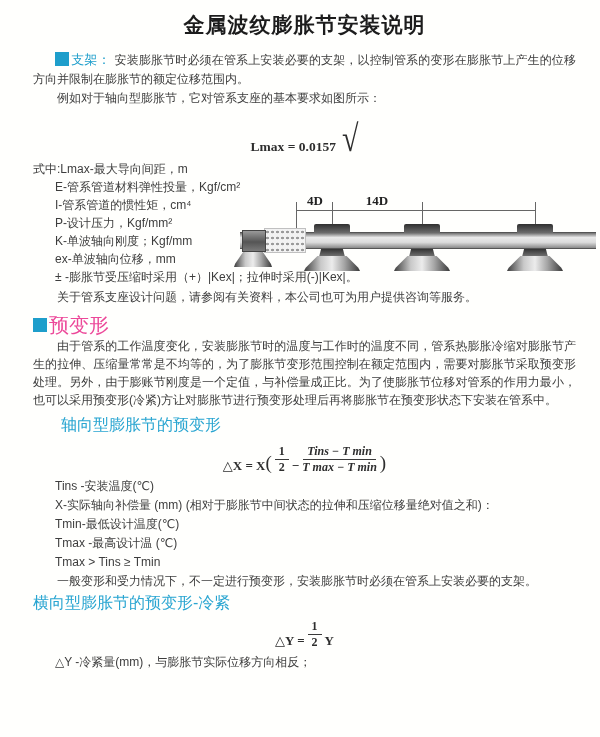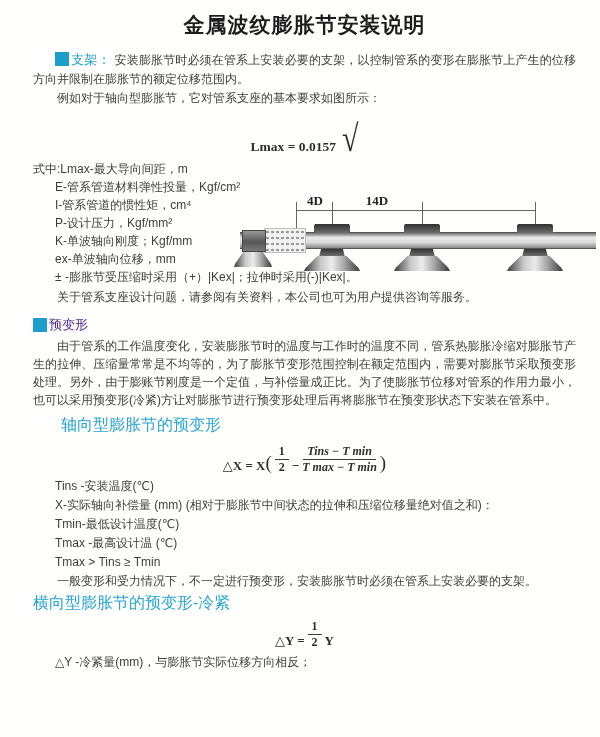--- a/index.html
+++ b/index.html
@@ -10,21 +10,21 @@
   }
   .page{position:relative;width:600px;height:737px;padding:12px 24px 0 33px;box-sizing:border-box;}
   h1.title{
     margin:0 0 12px 0;text-align:center;font-size:21px;letter-spacing:1px;
     color:#1c1c1c;font-weight:bold;line-height:26px;
   }
   p{margin:0;font-size:12px;line-height:19px;text-align:justify;}
   .indent{text-indent:2em;}
   .sec-header{display:flex;align-items:center;margin:8px 0 2px 0;}
   .marker{display:inline-block;width:14px;height:14px;background:#1e9ecb;margin-right:2px;flex:0 0 auto;}
-  .sec-title{color:#4c1d95;font-size:13px;line-height:20px;font-weight:normal;}
+  .sec-title{color:#ec4899;font-size:20px;line-height:20px;font-weight:normal;}
   .support-par{margin-top:8px;}
   .support-par .marker{display:inline-block;vertical-align:-2px;margin-left:22px;}
   .support-par .blue-label{color:#1e9ecb;font-size:13px;font-weight:normal;margin-right:4px;}
 
   
   .formula{display:flex;justify-content:center;align-items:flex-end;
     font-family:"Liberation Serif","DejaVu Serif",serif;font-weight:bold;color:#2e2e2e;}
   .f1{margin:7px 0 5px 0;height:40px;}
   .f-lhs{font-size:13.5px;margin-right:6px;}
   .rad-sign{font-size:30px;font-weight:normal;transform:scaleY(1.25);display:inline-block;line-height:34px;}

